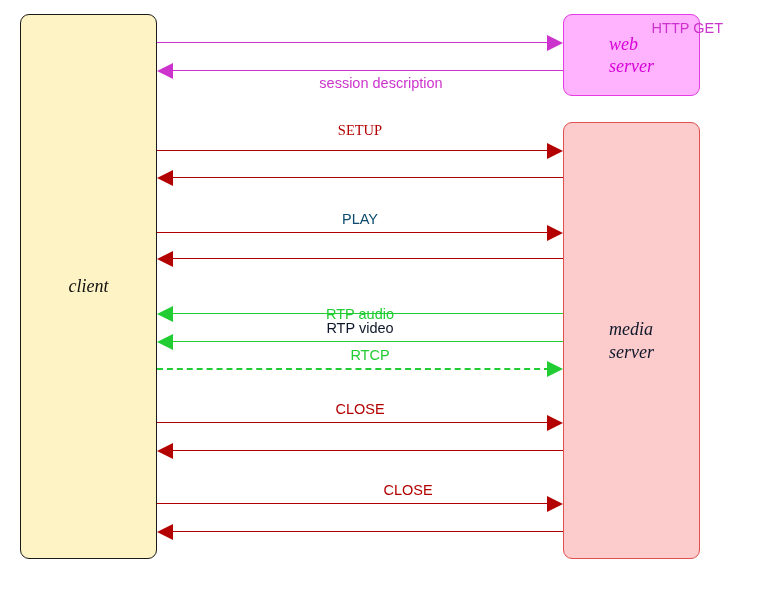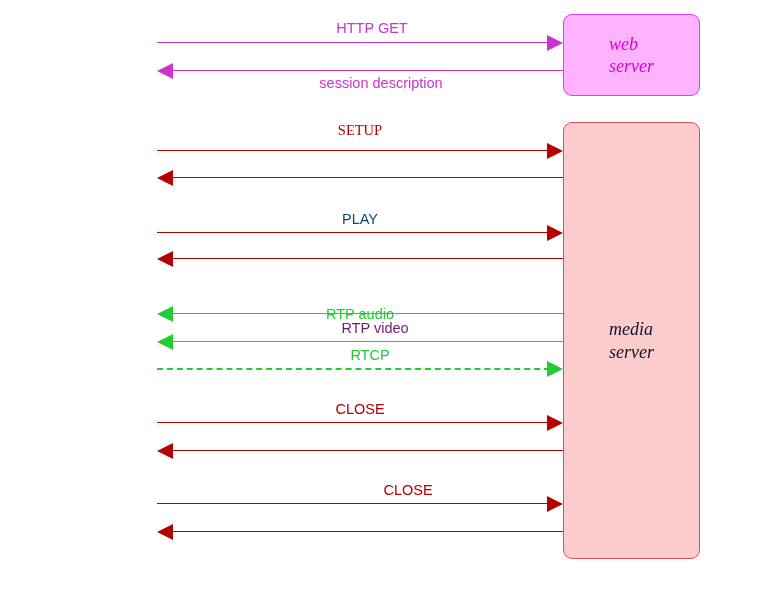--- a/index.html
+++ b/index.html
@@ -81,36 +81,39 @@
     font-size: 14.5px;
     white-space: nowrap;
     text-align: center;
   }
 </style>
 </head>
 <body>
 
 <div id="canvas">
 
+  <div class="node" id="client-node">
+    <span>client</span>
+  </div>
 
   <div class="node" id="web-server-node">
     <span>web
 server</span>
   </div>
 
   <div class="node" id="media-server-node">
     <span>media
 server</span>
   </div>
 
   <div id="messages-layer">
       <div class="msg">
         <div class="msg-line" style="border-top-color: rgb(204, 51, 204); top: 42px; left: 157px; width: 393px;"></div>
         <div class="msg-head" style="top: 35px; left: 547px; border-left: 16px solid rgb(204, 51, 204);"></div>
-        <div class="msg-label" style="color: rgb(204, 51, 204); top: 20px; left: 12px; width: 720px;">HTTP GET</div>
+        <div class="msg-label" style="color: rgb(204, 51, 204); top: 20px; left: 3px; width: 720px; text-align: right;">HTTP GET</div>
       </div>
       <div class="msg">
         <div class="msg-line" style="border-top-color: rgb(204, 51, 204); top: 70px; left: 170px; width: 393px;"></div>
         <div class="msg-head" style="top: 63px; left: 157px; border-right: 16px solid rgb(204, 51, 204);"></div>
         <div class="msg-label" style="color: rgb(204, 51, 204); top: 75px; left: 0px; width: 720px; margin-left: 21px;">session description</div>
       </div>
       <div class="msg">
         <div class="msg-line" style="border-top-color: rgb(179, 0, 0); top: 150px; left: 157px; width: 393px;"></div>
         <div class="msg-head" style="top: 143px; left: 547px; border-left: 16px solid rgb(179, 0, 0);"></div>
         <div class="msg-label" style="color: rgb(179, 0, 0); top: 122px; left: 0px; width: 720px; font-family: Liberation Serif, serif;">SETUP</div>
@@ -129,21 +132,21 @@
         <div class="msg-head" style="top: 251px; left: 157px; border-right: 16px solid rgb(179, 0, 0);"></div>
       </div>
       <div class="msg">
         <div class="msg-line" style="border-top-color: rgb(34, 204, 51); top: 313px; left: 170px; width: 393px;"></div>
         <div class="msg-head" style="top: 306px; left: 157px; border-right: 16px solid rgb(34, 204, 51);"></div>
         <div class="msg-label" style="color: rgb(34, 204, 51); top: 292px; left: 0px; width: 720px; margin-top: 14px;">RTP audio</div>
       </div>
       <div class="msg">
         <div class="msg-line" style="border-top-color: rgb(34, 204, 51); top: 341px; left: 170px; width: 393px;"></div>
         <div class="msg-head" style="top: 334px; left: 157px; border-right: 16px solid rgb(34, 204, 51);"></div>
-        <div class="msg-label" style="color: #701a75; top: 320px; left: 15px; width: 720px;">RTP video</div>
+        <div class="msg-label" style="color: #0f172a; top: 320px; left: 0px; width: 720px;">RTP video</div>
       </div>
       <div class="msg">
         <div class="msg-line dashed" style="border-top-color: rgb(34, 204, 51); top: 368px; left: 157px; width: 393px;"></div>
         <div class="msg-head" style="top: 361px; left: 547px; border-left: 16px solid rgb(34, 204, 51);"></div>
         <div class="msg-label" style="color: rgb(34, 204, 51); top: 347px; left: 10px; width: 720px;">RTCP</div>
       </div>
       <div class="msg">
         <div class="msg-line" style="border-top-color: rgb(179, 0, 0); top: 422px; left: 157px; width: 393px;"></div>
         <div class="msg-head" style="top: 415px; left: 547px; border-left: 16px solid rgb(179, 0, 0);"></div>
         <div class="msg-label" style="color: rgb(179, 0, 0); top: 401px; left: 0px; width: 720px;">CLOSE</div>

